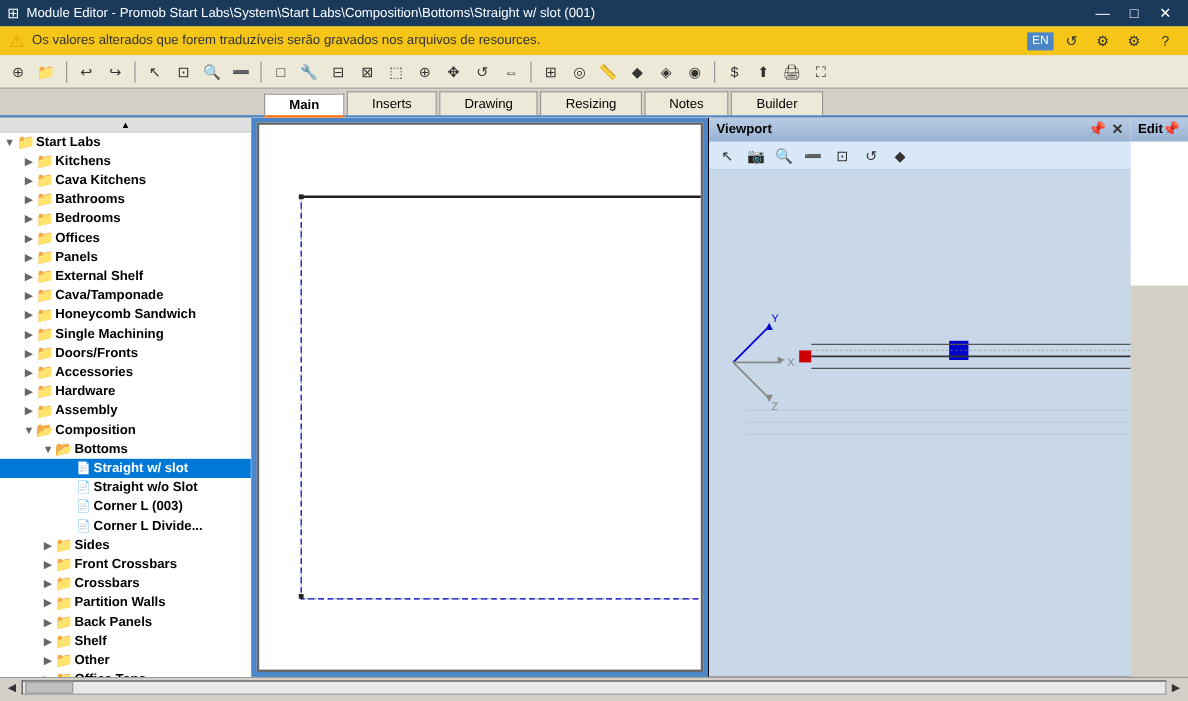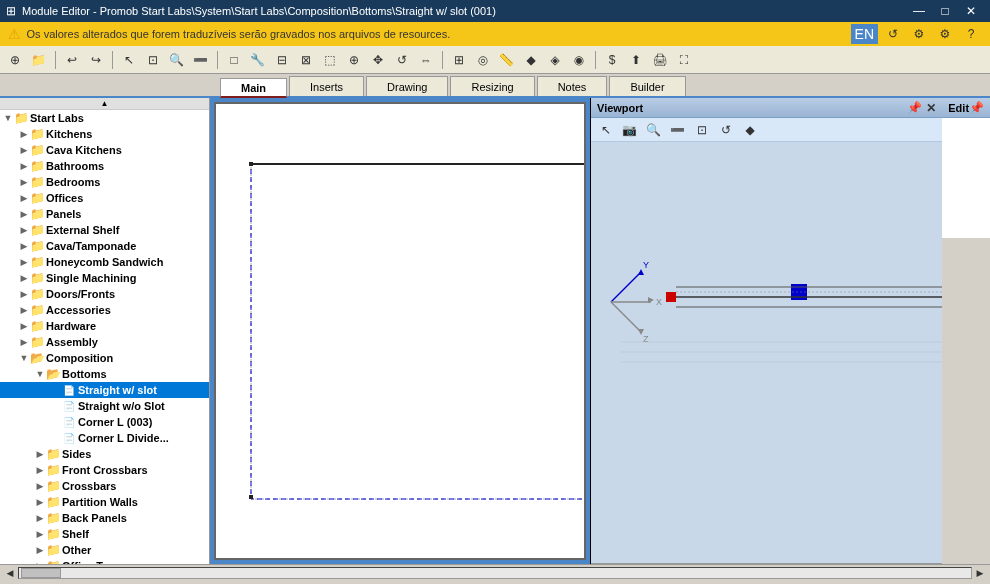--- a/index.html
+++ b/index.html
@@ -70,21 +70,21 @@
       border-bottom: none;
       background: #ece9d8;
       cursor: pointer;
       font-size: 11px;
       height: 20px;
       display: flex; align-items: center;
       margin-right: 2px;
     }
     .tab.active {
       background: white;
-      border-bottom: 2px solid #7f1d1d;
+      border-bottom: 2px solid #f97316;
       margin-bottom: -2px;
       font-weight: bold;
     }
 
     
     #main-layout {
       display: flex;
       height: calc(584px - 22px - 24px - 24px - 28px - 20px);
       background: #d4d0c8;
     }
@@ -229,21 +229,21 @@
     #sidebar::-webkit-scrollbar { width: 12px; }
     #sidebar::-webkit-scrollbar-track { background: #f0f0f0; }
     #sidebar::-webkit-scrollbar-thumb { background: #c0c0c0; border: 1px solid #999; }
 
     
     .lang-sel {
       background: #4a86c8;
       color: white;
       border: none;
       padding: 2px 4px;
-      font-size: 14px;
+      font-size: 10px;
       cursor: pointer;
     }
   </style>
 </head>
 <body>
 
 <div id="titlebar">
   <div id="titlebar-left">
     <span style="font-size:12px;">⊞</span>
     <span>Module Editor - Promob Start Labs\System\Start Labs\Composition\Bottoms\Straight w/ slot (001)</span>

